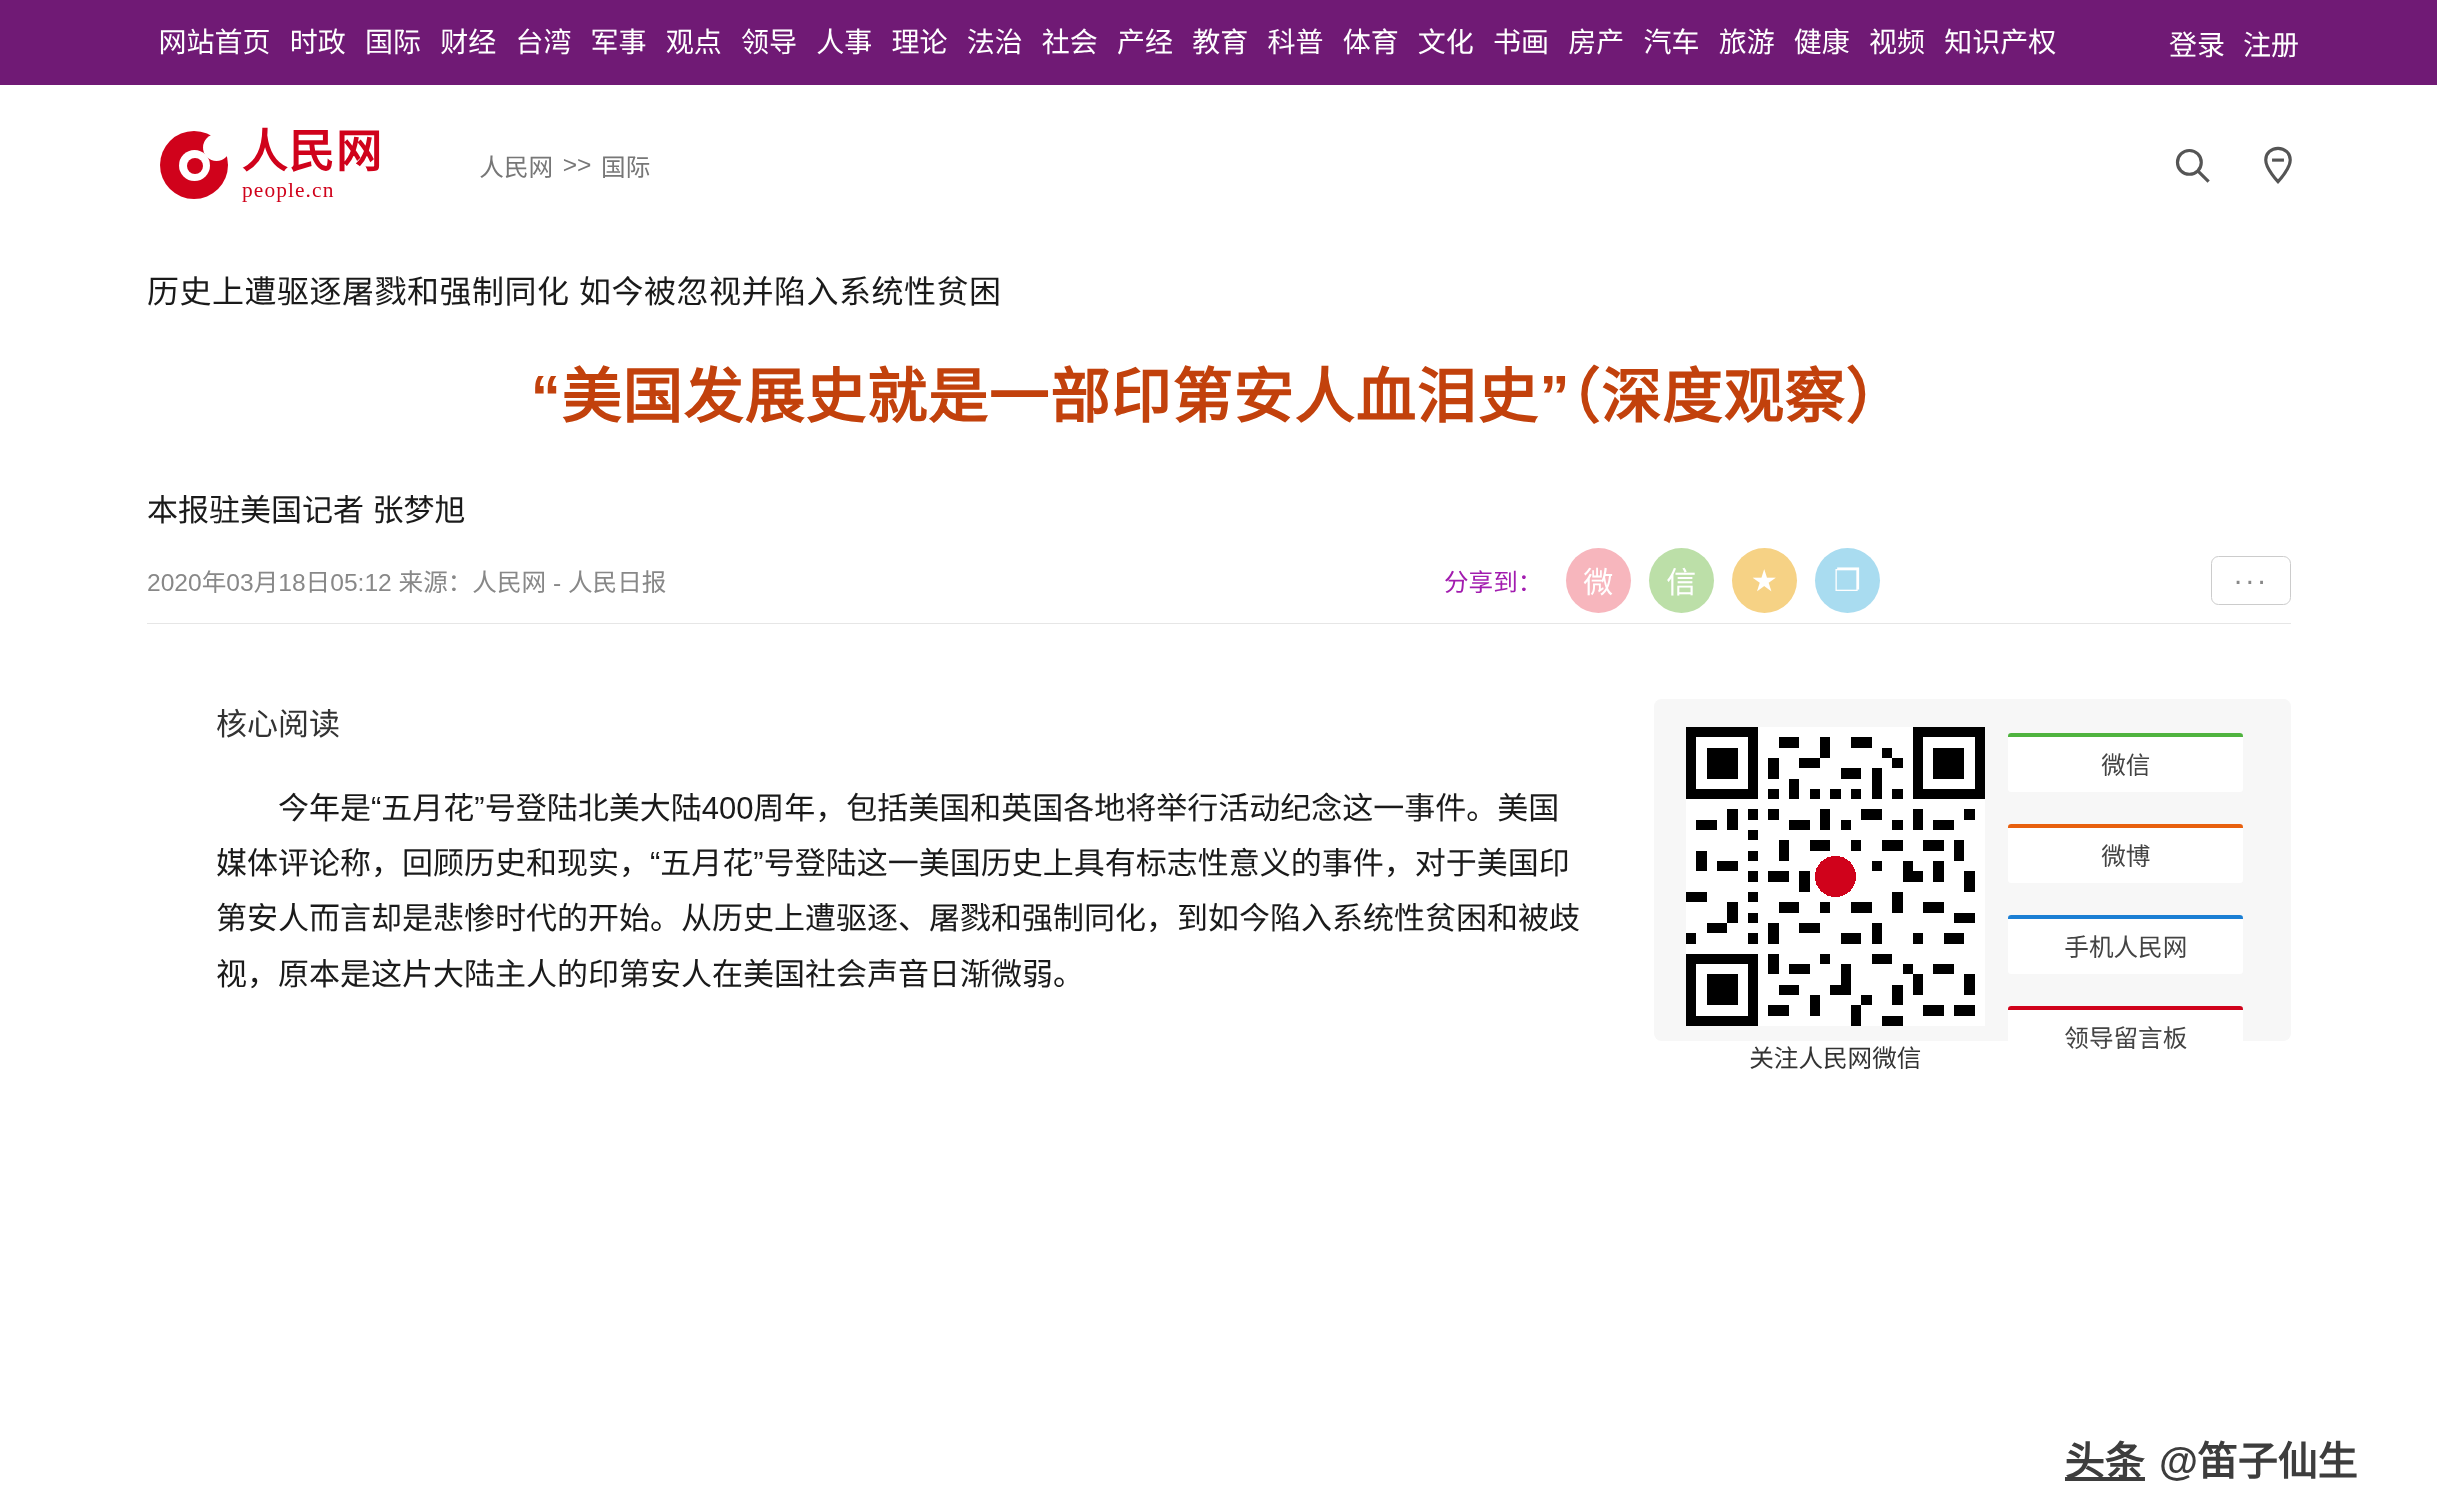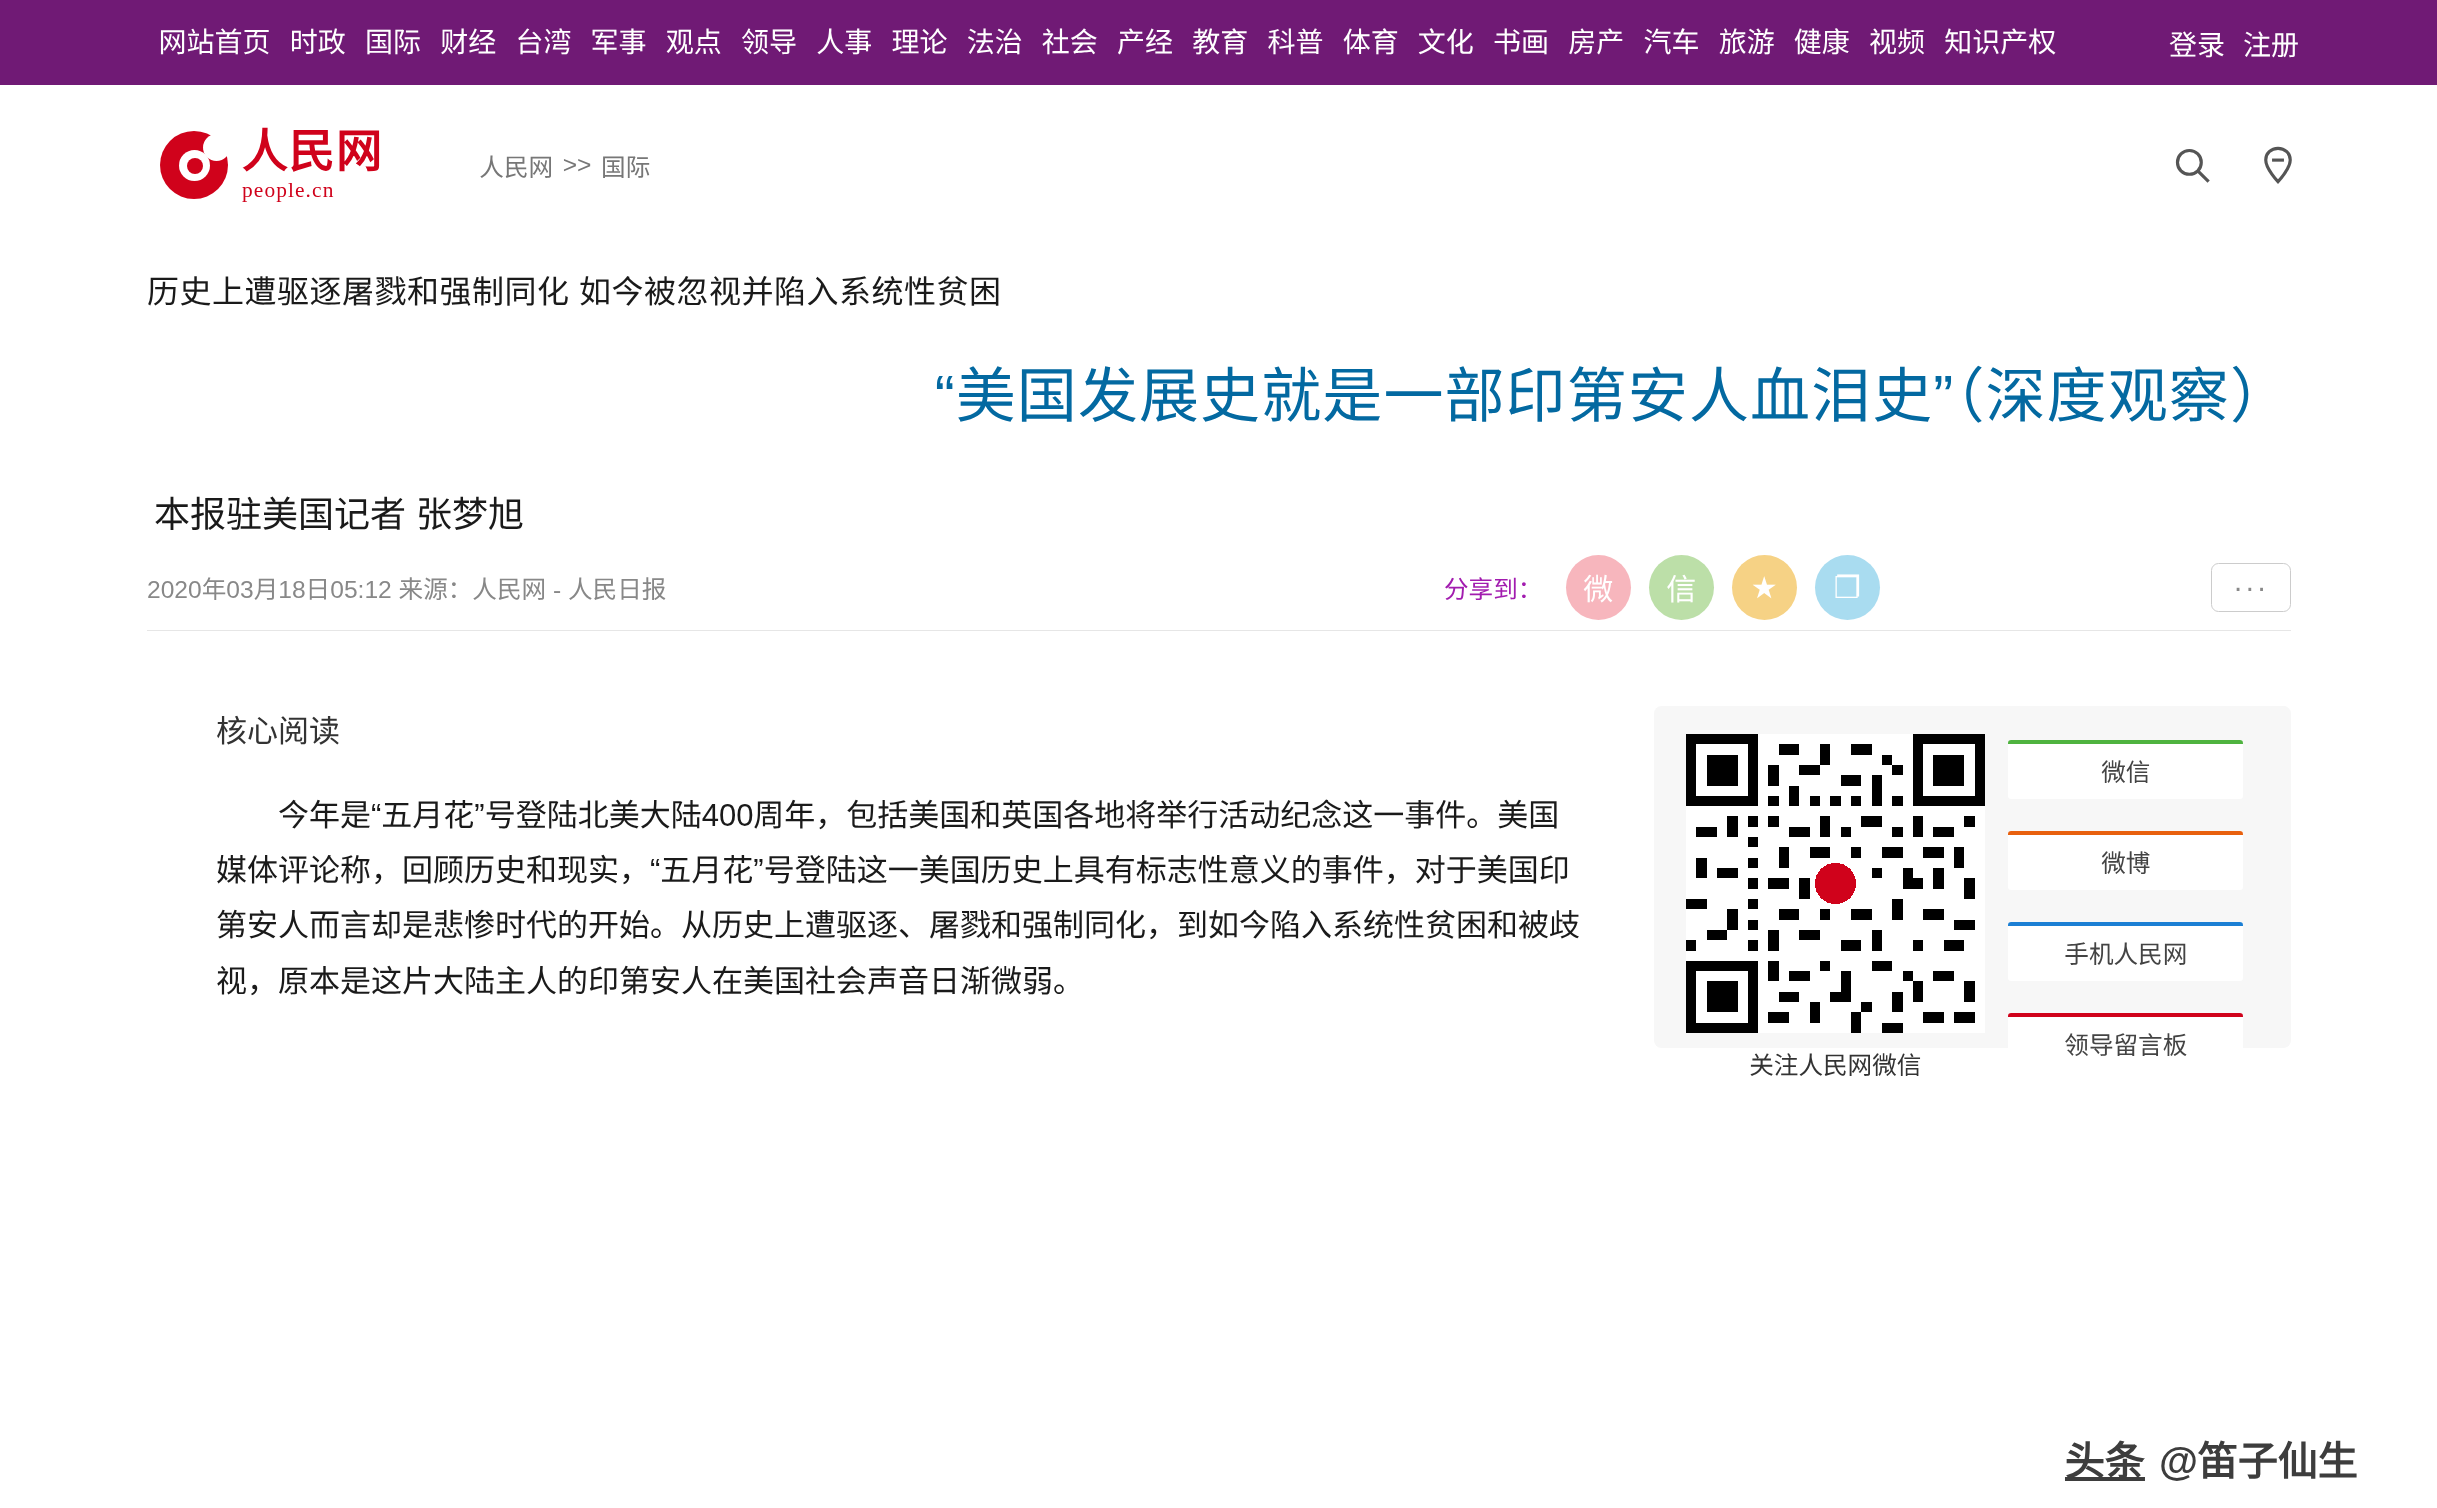--- a/index.html
+++ b/index.html
@@ -121,30 +121,30 @@
     padding: 0 147px;
   }
   .subtitle {
     font-size: 32px;
     color: #1a1a1a;
     margin: 21.4px 0 0 0;
     letter-spacing: 0.5px;
   }
   .headline {
     font-size: 60px;
-    font-weight: normal;
-    color: #0369a1;
-    text-align: right;
+    font-weight: bold;
+    color: #c2410c;
+    text-align: center;
     margin: 35px 0 0 0;
     letter-spacing: 1.1px;
   }
   .byline {
-    font-size: 36px;
+    font-size: 31px;
     color: #1a1a1a;
-    margin: 51px 0 0 7px;
+    margin: 51px 0 0 0;
   }
   .metarow {
     display: flex;
     align-items: center;
     margin-top: 32px;
     padding-bottom: 24.6px;
     border-bottom: 1.1px solid #e6e6e6;
     position: relative;
   }
   .meta-left { font-size: 24.6px; color: #888888; }

